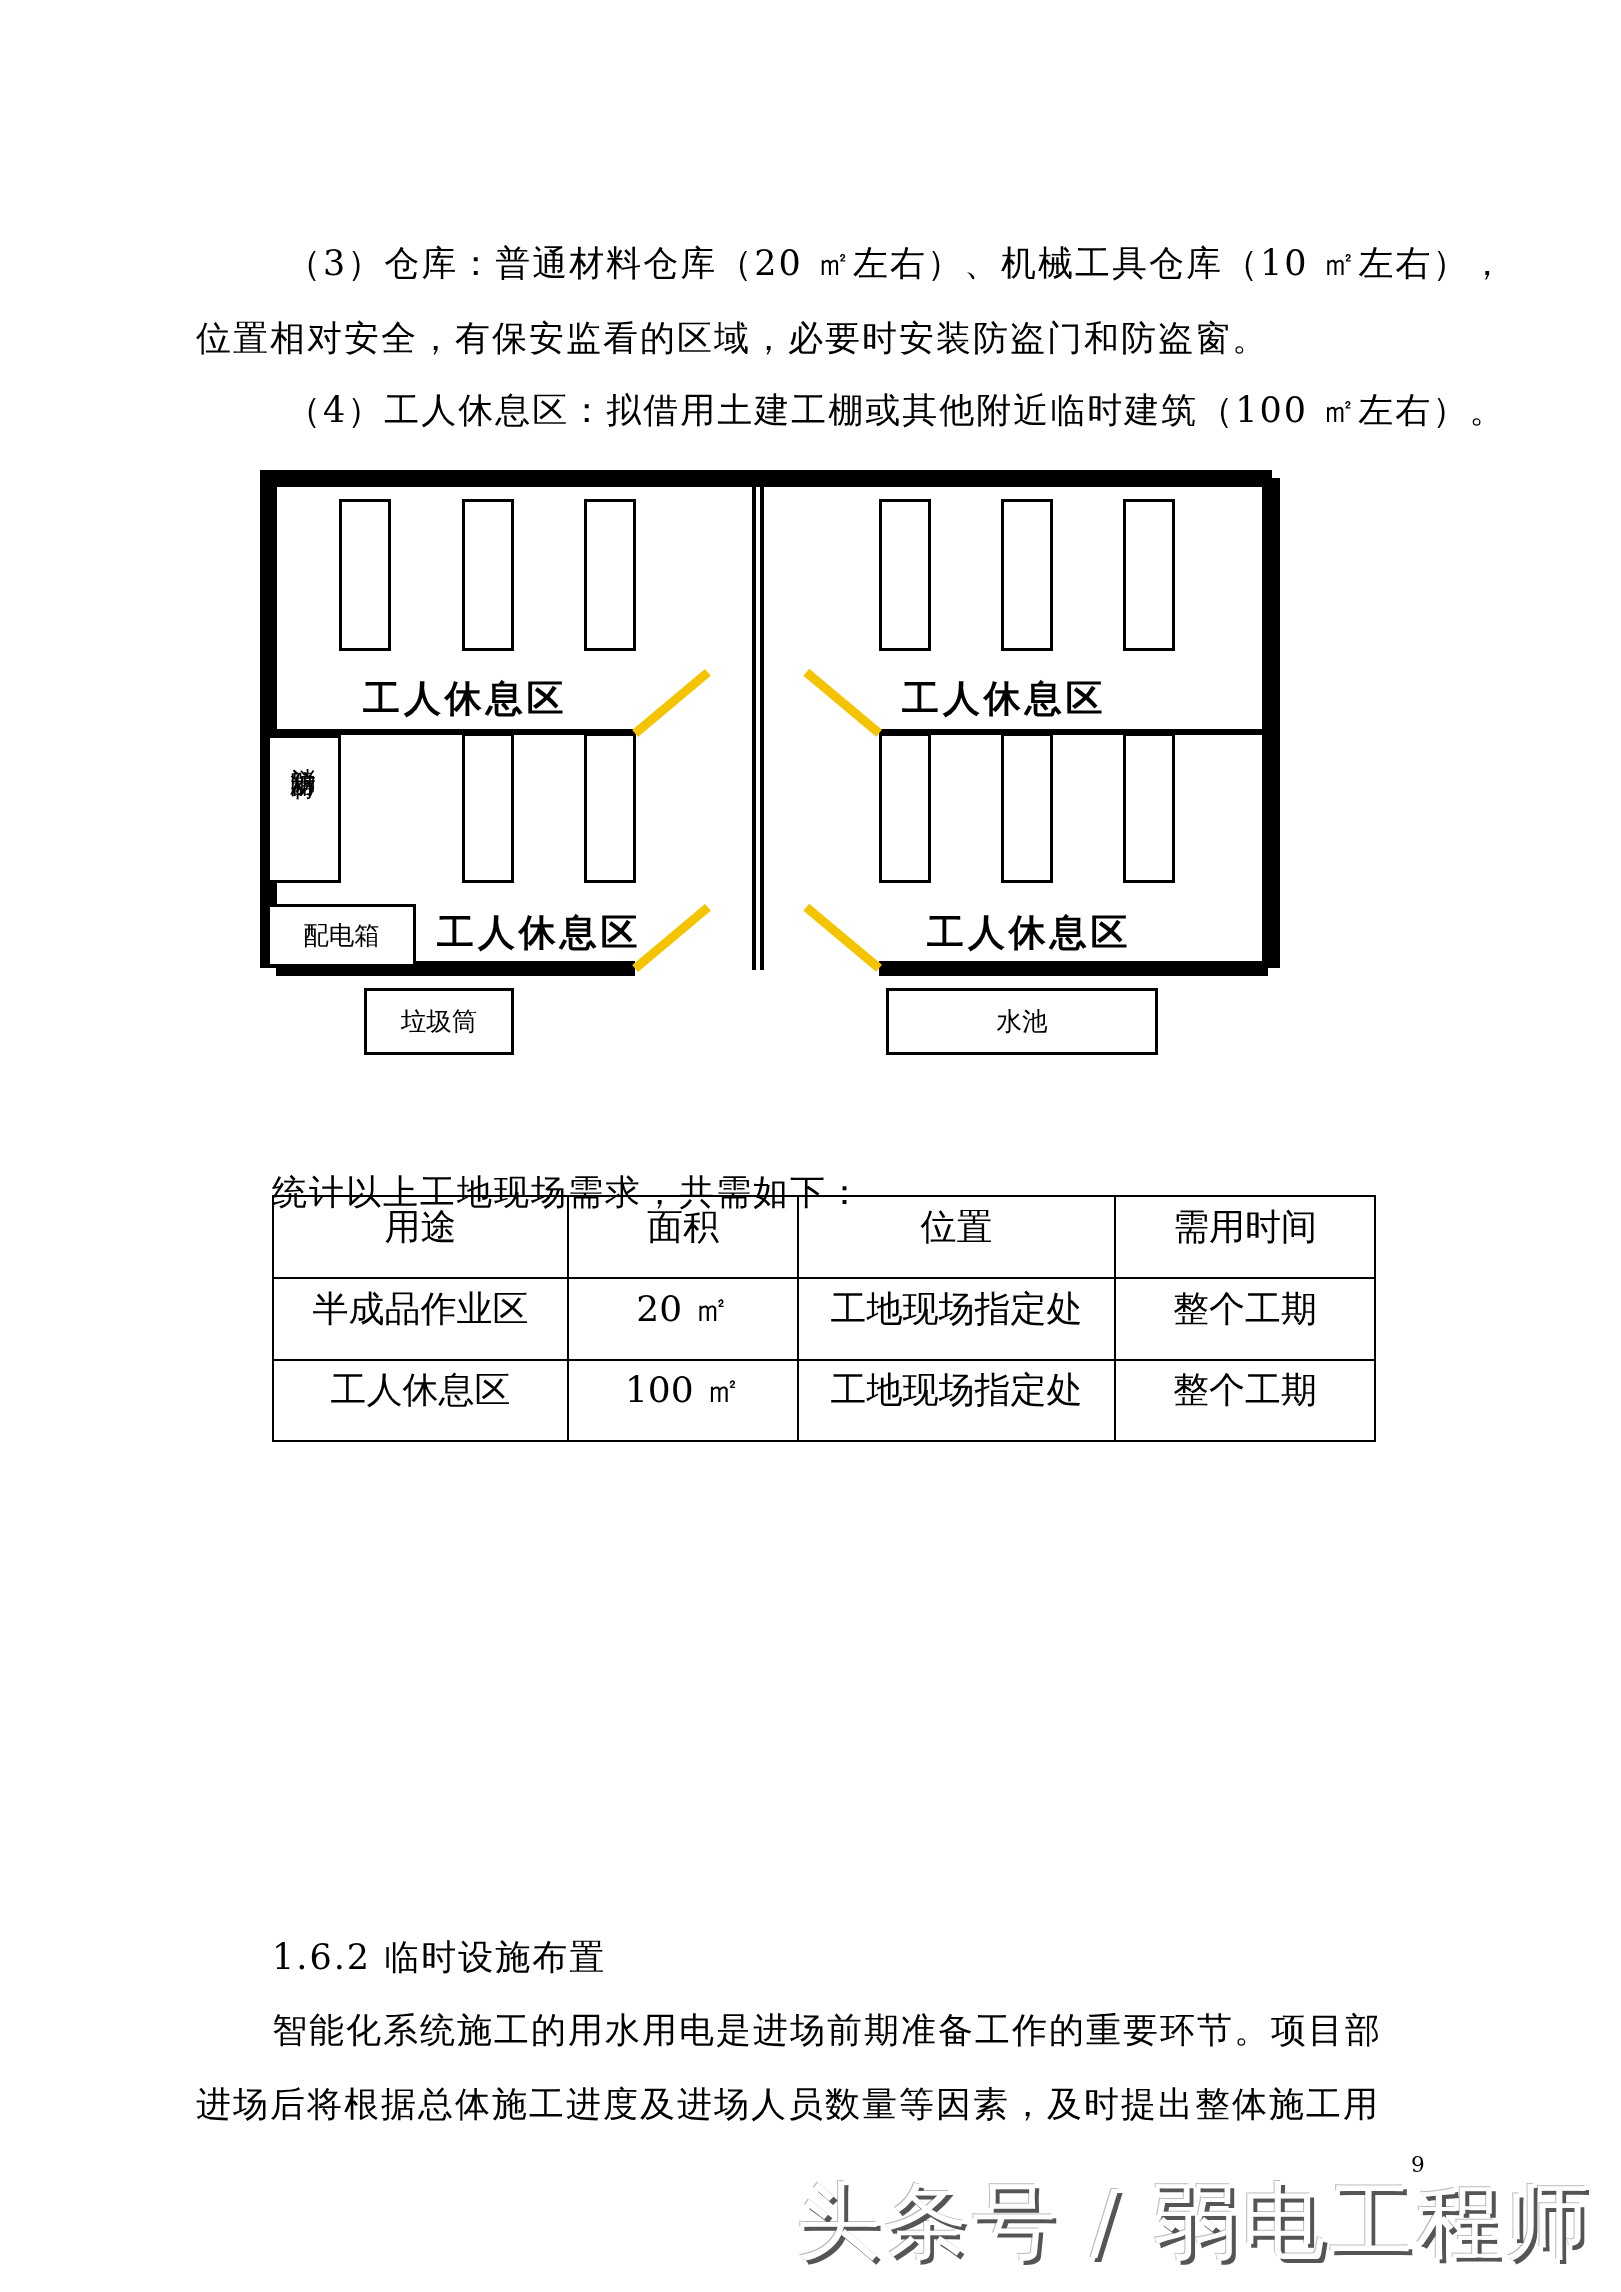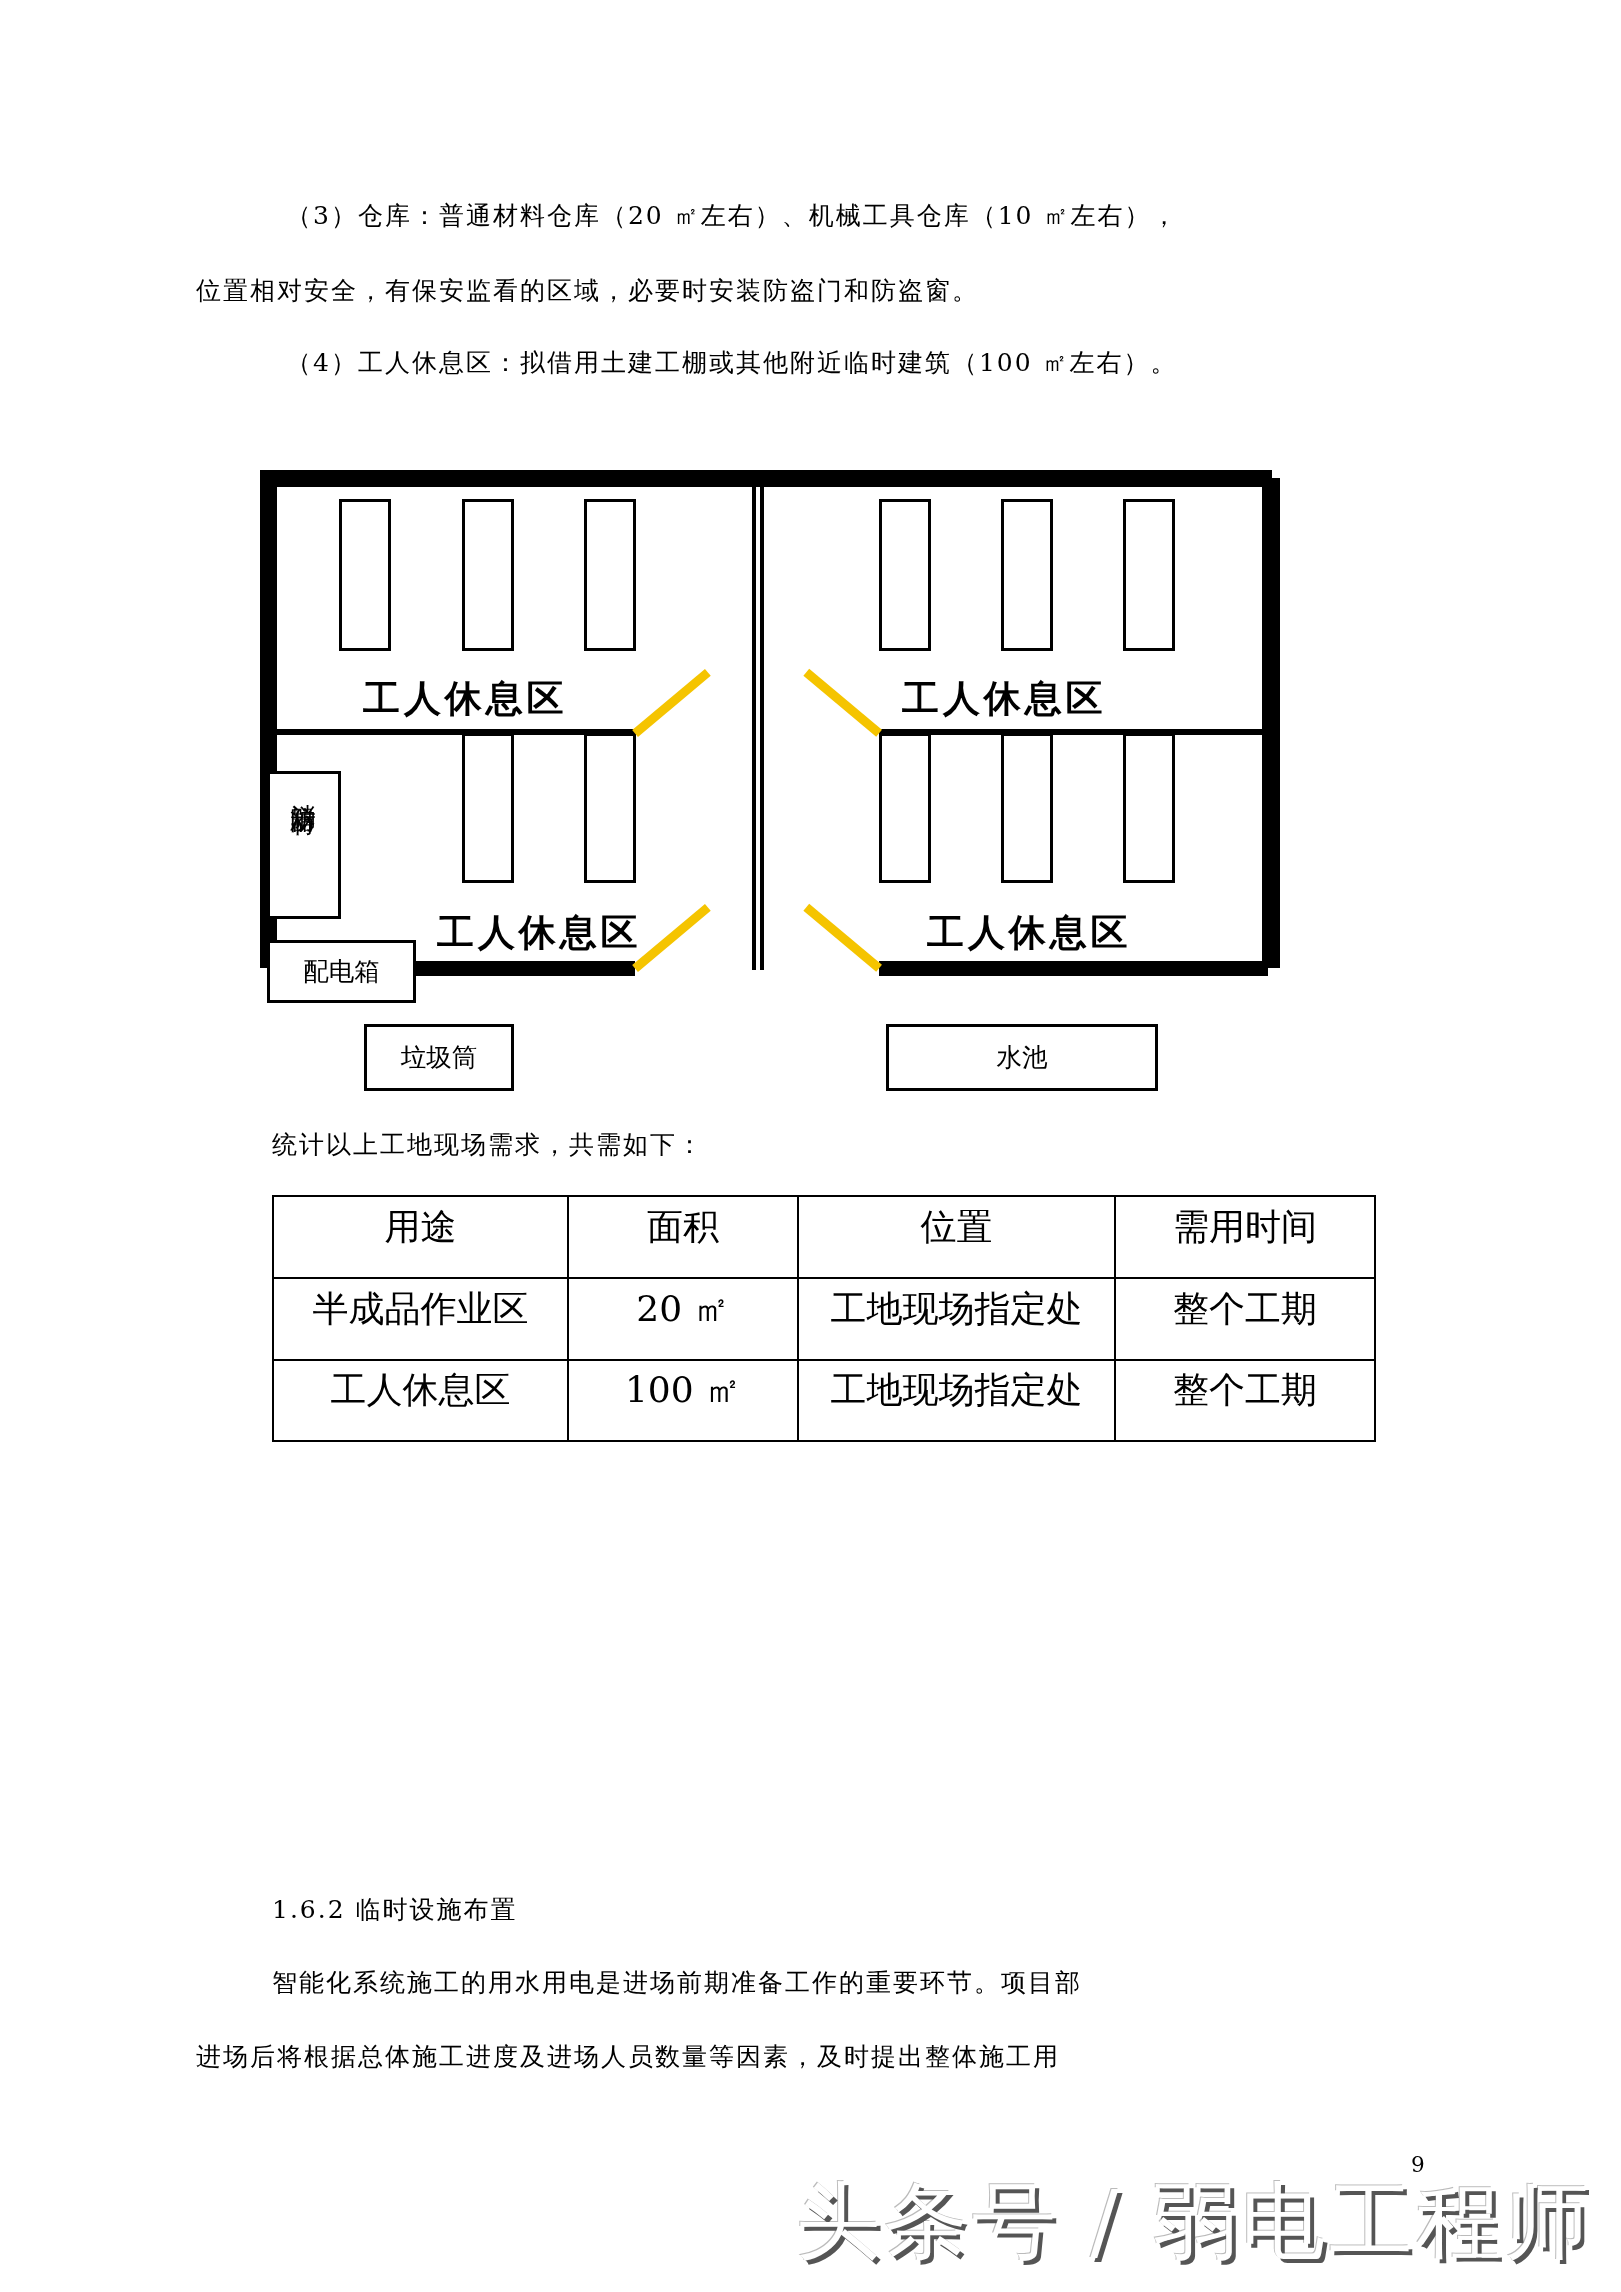--- a/index.html
+++ b/index.html
@@ -1,24 +1,24 @@
 <!DOCTYPE html>
 <html><head>
 <meta charset="utf-8">
 <style>
   html, body { margin: 0; padding: 0; background: #ffffff; }
   body { width: 1621px; height: 2293px; position: relative; overflow: hidden;
          font-family: "DejaVu Serif", "Liberation Serif", serif; color: #000; }
   .abs { position: absolute; }
-  .para { position: absolute; font-size: 25px; line-height: 39px; white-space: nowrap; letter-spacing: 2px; }
+  .para { position: absolute; font-size: 35px; line-height: 39px; white-space: nowrap; letter-spacing: 2px; margin-top: 48px; }
   .wall { position: absolute; background: #000; }
   .bed { position: absolute; border: 3.9px solid #000; box-sizing: border-box; background: #fff; }
   .zone-label { position: absolute; font-family: "DejaVu Sans", "Liberation Sans", sans-serif; font-weight: bold; font-size: 37px; line-height: 39px; letter-spacing: 3.9px; white-space: nowrap; }
   .box { position: absolute; border: 3.9px solid #000; box-sizing: border-box; background: #fff;
-         display: flex; align-items: center; justify-content: center; font-size: 25.5px; margin-top: 36px; }
+         display: flex; align-items: center; justify-content: center; font-size: 25.5px; }
   .vert-text { writing-mode: vertical-rl; text-orientation: upright; font-size: 25.5px; letter-spacing: 2px; }
   .door { position: absolute; height: 8.8px; background: #f5c400; transform-origin: 0 50%; }
   table.req { position: absolute; left: 272px; top: 1195px; border-collapse: collapse; table-layout: fixed; }
   table.req td, table.req th { border: 2.9px solid #000; font-weight: normal; font-size: 36px; text-align: center; vertical-align: top; padding: 0; line-height: 39px; }
   table.req th { height: 70px; padding-top: 9.8px; }
   table.req td { height: 70px; padding-top: 9.8px; }
   table.req tr.tall td { height: 143px; }
   table.req tr.tall td.mid { vertical-align: middle; padding-top: 0; }
   .watermark { position: absolute; left: 796px; top: 2174px; font-family: "DejaVu Sans", "Liberation Sans", sans-serif;
                font-size: 84px; line-height: 94px; color: #ffffff; letter-spacing: 3.9px; white-space: nowrap;

